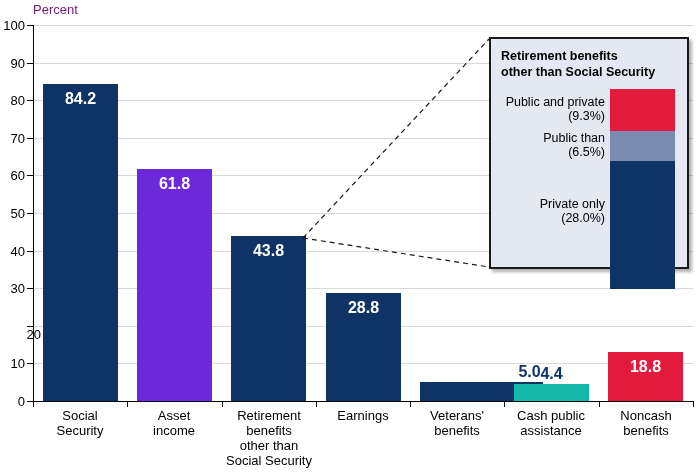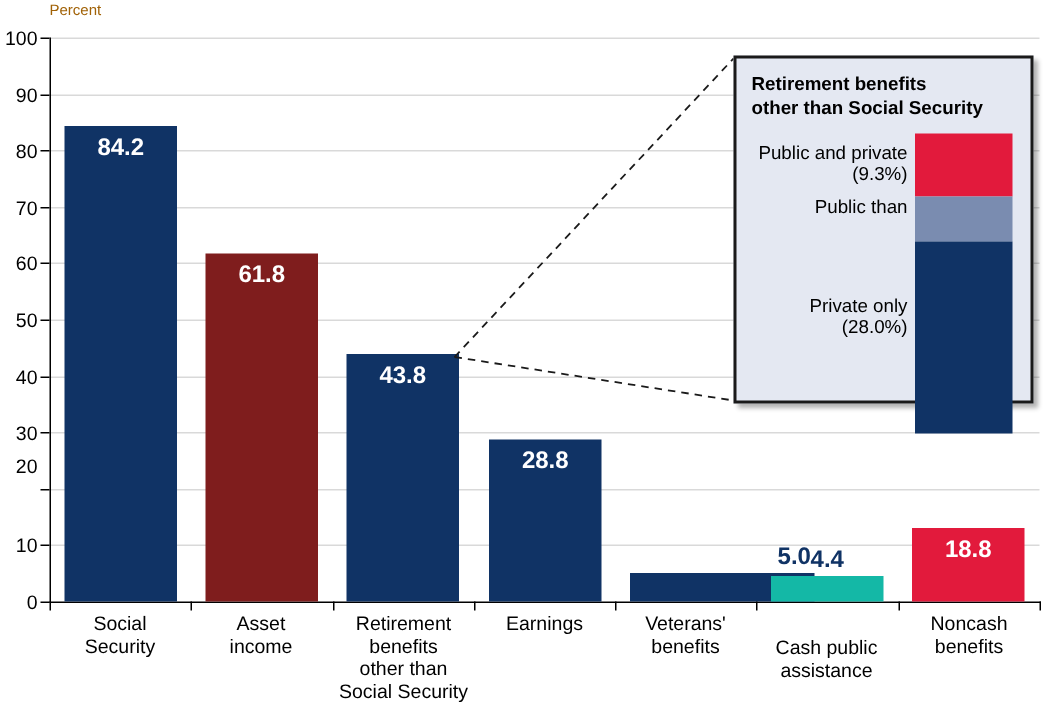--- a/index.html
+++ b/index.html
@@ -21,22 +21,22 @@
     left: 0; top: 0;
     width: 700px;
     height: 472px;
   }
 
   
   .axis-title {
     position: absolute;
     left: 33px;
     top: 2px;
-    font-size: 10px;
-    color: #a16207;
+    font-size: 13px;
+    color: #701a75;
     white-space: nowrap;
   }
 
   .gridline {
     position: absolute;
     left: 0;
     width: 660px;
     height: 1px;
     background: #d9d9d9;
   }
@@ -191,36 +191,36 @@
       <div class="ytick-label" style="top: 132px; right: 673px; left: 0px; width: 25px;">70</div>
       <div class="ytick-mark" style="top: 138px;"></div>
       <div class="ytick-label" style="top: 169px; right: 673px; left: 0px; width: 25px;">60</div>
       <div class="ytick-mark" style="top: 175px;"></div>
       <div class="ytick-label" style="top: 207px; right: 673px; left: 0px; width: 25px;">50</div>
       <div class="ytick-mark" style="top: 213px;"></div>
       <div class="ytick-label" style="top: 245px; right: 673px; left: 0px; width: 25px;">40</div>
       <div class="ytick-mark" style="top: 251px;"></div>
       <div class="ytick-label" style="top: 282px; right: 673px; left: 0px; width: 25px;">30</div>
       <div class="ytick-mark" style="top: 288px;"></div>
-      <div class="ytick-label" style="top: 304px; right: 673px; left: 0px; width: 25px;">20</div>
+      <div class="ytick-label" style="top: 328px; right: 673px; left: 0px; width: 25px; padding-left: 16px;">20</div>
       <div class="ytick-mark" style="top: 326px;"></div>
       <div class="ytick-label" style="top: 357px; right: 673px; left: 0px; width: 25px;">10</div>
       <div class="ytick-mark" style="top: 363px;"></div>
       <div class="ytick-label" style="top: 395px; right: 673px; left: 0px; width: 25px;">0</div>
       <div class="ytick-mark" style="top: 401px;"></div>
     </div>
 
   <div class="yaxis-line"></div>
   <div class="xaxis-line"></div>
 
   <div id="bar-layer">
       <div class="bar" style="left: 43px; top: 84px; width: 75px; height: 317px; background: rgb(16, 51, 101);">
         <div class="bar-value inside">84.2</div>
       </div>
-      <div class="bar" style="left: 137px; top: 169px; width: 75px; height: 232px; background: #7f1d1d;">
+      <div class="bar" style="left: 137px; top: 169px; width: 75px; height: 232px; background: #6d28d9;">
         <div class="bar-value inside">61.8</div>
       </div>
       <div class="bar" style="left: 231px; top: 236px; width: 75px; height: 165px; background: rgb(16, 51, 101);">
         <div class="bar-value inside">43.8</div>
       </div>
       <div class="bar" style="left: 326px; top: 293px; width: 75px; height: 108px; background: rgb(16, 51, 101);">
         <div class="bar-value inside">28.8</div>
       </div>
       <div class="bar" style="left: 420px; top: 382px; width: 75px; height: 19px; background: rgb(16, 51, 101); padding-left: 48px;">
         <div class="bar-value outside">5.0</div>
@@ -248,21 +248,21 @@
         <div>other than</div>
         <div>Social Security</div>
       </div>
       <div class="cat-label" style="left: 308px; width: 110px;">
         <div>Earnings</div>
       </div>
       <div class="cat-label" style="left: 402px; width: 110px;">
         <div>Veterans'</div>
         <div>benefits</div>
       </div>
-      <div class="cat-label" style="left: 496px; width: 110px; margin-top: 16px;">
+      <div class="cat-label" style="left: 496px; width: 110px;">
         <div>Cash public</div>
         <div>assistance</div>
       </div>
       <div class="cat-label" style="left: 591px; width: 110px;">
         <div>Noncash</div>
         <div>benefits</div>
       </div>
     </div>
 
   <svg class="connector">
@@ -278,20 +278,21 @@
     <div class="callout-stack" id="callout-stack">
         <div class="seg" style="height: 42px; background: rgb(226, 26, 60); position: relative;">
           <div class="seg-label" style="position: absolute; top: 6px;">
             <div>Public and private</div>
             <div>(9.3%)</div>
           </div>
         </div>
         <div class="seg" style="height: 30px; background: rgb(122, 140, 176); position: relative;">
           <div class="seg-label" style="position: absolute; top: 0px;">
             <div>Public than</div>
+            <div>(6.5%)</div>
           </div>
         </div>
         <div class="seg" style="height: 128px; background: rgb(16, 51, 101); position: relative;">
           <div class="seg-label" style="position: absolute; top: 36px;">
             <div>Private only</div>
             <div>(28.0%)</div>
           </div>
         </div>
       </div>
   </div>

